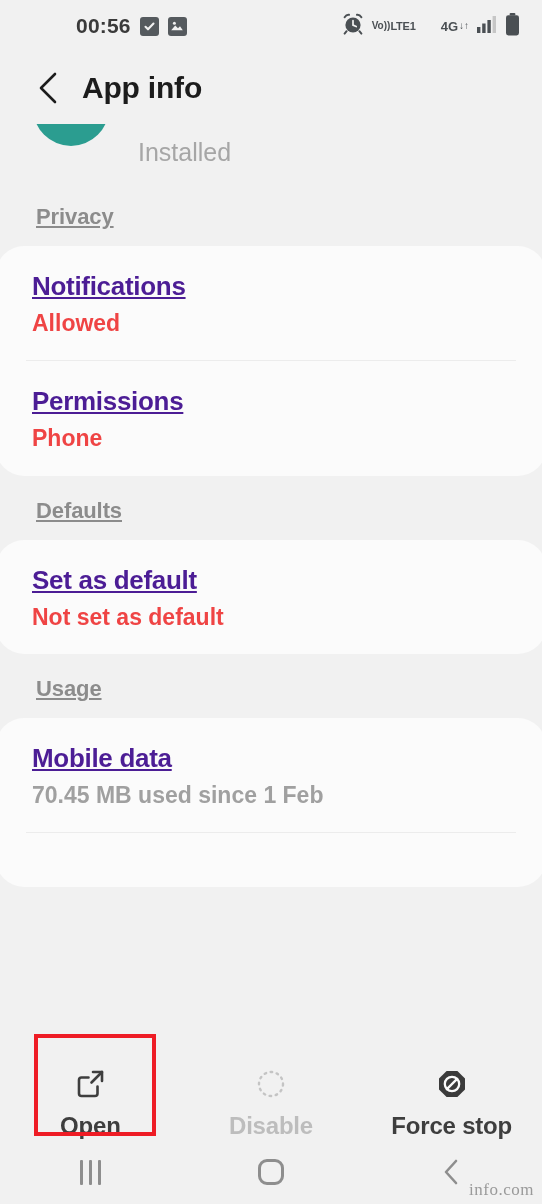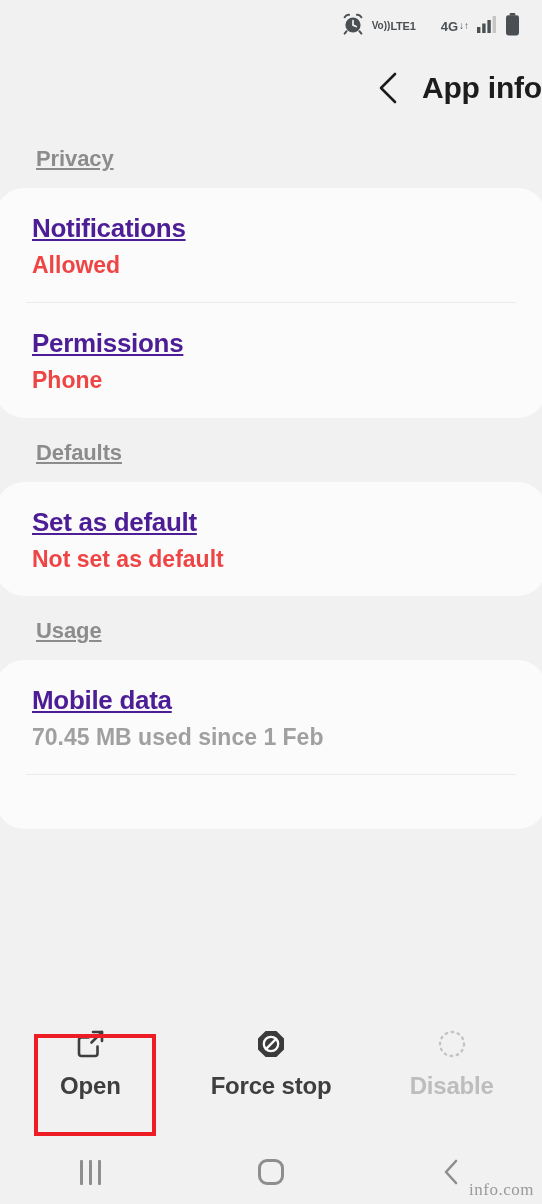--- a/index.html
+++ b/index.html
@@ -70,21 +70,20 @@
   .g4-label { font-size: 13px; font-weight: 700; margin-left: 18px; }
   .g4-arrows { font-size: 10px; font-weight: 700; line-height: 1; }
 
   
   .app-bar {
     height: 72px;
     display: flex;
     align-items: center;
     padding-left: 32px;
     background: #f1f1f1;
-    justify-content: flex-end;
   }
   .back-chevron {
     width: 34px;
     height: 34px;
     display: flex;
     align-items: center;
     justify-content: center;
     margin-right: 16px;
   }
   .app-bar-title {
@@ -180,21 +179,21 @@
     background: #f1f1f1;
     display: flex;
     align-items: center;
   }
   .action-btn {
     flex: 1;
     height: 116px;
     display: flex;
     flex-direction: column;
     align-items: center;
-    justify-content: flex-start;
+    justify-content: flex-end;
     gap: 8px;
     position: relative;
   }
   .action-icon {
     height: 40px;
     display: flex;
     align-items: center;
     justify-content: center;
   }
   .action-label {
@@ -257,20 +256,34 @@
     font-size: 17px;
     color: #9a9a9a;
     font-family: "Liberation Serif", serif;
     letter-spacing: 0.5px;
   }
 </style>
 </head>
 <body>
 
 <div class="status-bar">
+  <div class="status-left">
+    <span class="status-clock">00:56</span>
+    <span class="sq-icon">
+      <svg width="13" height="13" viewBox="0 0 13 13">
+          <path d="M2.5 6.8 L5 9.3 L10.5 3.6" stroke="#f1f1f1" stroke-width="2.1" fill="none" stroke-linecap="round" stroke-linejoin="round"></path>
+        </svg>
+    </span>
+    <span class="sq-icon">
+      <svg width="14" height="14" viewBox="0 0 14 14">
+        <circle cx="4.4" cy="4.2" r="1.5" fill="#f1f1f1"></circle>
+        <path d="M1.2 11.2 L5.2 6.4 L8 9.3 L10 7.2 L12.8 11.2 Z" fill="#f1f1f1"></path>
+      </svg>
+    </span>
+  </div>
 
   <div class="status-right">
     <span>
       <svg width="24" height="24" viewBox="0 0 24 24">
         <path d="M3.6 5.2 C4.8 3.4 6.6 2.6 8 2.8" stroke="#4a4f53" stroke-width="2" fill="none" stroke-linecap="round"></path>
         <path d="M20.4 5.2 C19.2 3.4 17.4 2.6 16 2.8" stroke="#4a4f53" stroke-width="2" fill="none" stroke-linecap="round"></path>
         <circle cx="12" cy="13" r="7.6" fill="#4a4f53"></circle>
         <path d="M12 8.6 L12 13.1 L15.2 14.6" stroke="#f1f1f1" stroke-width="1.7" fill="none" stroke-linecap="round"></path>
         <path d="M5.6 19.2 L3.6 21.6" stroke="#4a4f53" stroke-width="2" stroke-linecap="round"></path>
         <path d="M18.4 19.2 L20.4 21.6" stroke="#4a4f53" stroke-width="2" stroke-linecap="round"></path>
@@ -309,20 +322,24 @@
   <span class="back-chevron">
     <svg width="26" height="34" viewBox="0 0 26 34">
         <path d="M19 3 L5 17 L19 31" stroke="#1c1c1c" stroke-width="2.6" fill="none" stroke-linecap="round" stroke-linejoin="round"></path>
       </svg>
   </span>
   <span class="app-bar-title">App info</span>
 </div>
 
 <div class="content">
 
+  <div class="clipped-row">
+    <span class="app-icon-sliver"></span>
+    <span class="clipped-label">Installed</span>
+  </div>
 
   <div class="section-header">Privacy</div>
   <div class="card">
     <div class="pref-row">
       <div class="pref-title">Notifications</div>
       <div class="pref-sub link">Allowed</div>
     </div>
     <div class="divider"></div>
     <div class="pref-row">
       <div class="pref-title">Permissions</div>
@@ -356,38 +373,38 @@
     <span class="action-icon">
       <svg width="34" height="34" viewBox="0 0 34 34">
         <path d="M20 5 H29 V14" stroke="#3e3e3e" stroke-width="2.6" fill="none" stroke-linecap="round" stroke-linejoin="round"></path>
         <path d="M29 5 L18.5 15.5" stroke="#3e3e3e" stroke-width="2.6" fill="none" stroke-linecap="round"></path>
         <path d="M24.5 19.5 V26.5 A2.5 2.5 0 0 1 22 29 H8.5 A2.5 2.5 0 0 1 6 26.5 V13 A2.5 2.5 0 0 1 8.5 10.5 H15.5" stroke="#3e3e3e" stroke-width="2.6" fill="none" stroke-linecap="round" stroke-linejoin="round"></path>
       </svg>
     </span>
     <span class="action-label">Open</span>
   </div>
 
+  <div class="action-btn disabled">
+    <span class="action-icon">
+      <svg width="34" height="34" viewBox="0 0 34 34">
+        <circle cx="17" cy="17" r="12" stroke="#c4c4c4" stroke-width="2.4" fill="none" stroke-dasharray="1.6 4.6" stroke-linecap="round"></circle>
+      </svg>
+    </span>
+    <span class="action-label">Disable</span>
+  </div>
+
   <div class="action-btn">
     <span class="action-icon">
       <svg width="34" height="34" viewBox="0 0 34 34">
         <path d="M11.6 4 H22.4 L30 11.6 V22.4 L22.4 30 H11.6 L4 22.4 V11.6 Z" fill="#3b3b3b"></path>
         <circle cx="17" cy="17" r="7.2" fill="none" stroke="#fbfbfb" stroke-width="2.3"></circle>
         <path d="M11.9 22.1 L22.1 11.9" stroke="#fbfbfb" stroke-width="2.3" stroke-linecap="round"></path>
       </svg>
     </span>
     <span class="action-label">Force stop</span>
-  </div>
-
-  <div class="action-btn disabled">
-    <span class="action-icon">
-      <svg width="34" height="34" viewBox="0 0 34 34">
-        <circle cx="17" cy="17" r="12" stroke="#c4c4c4" stroke-width="2.4" fill="none" stroke-dasharray="1.6 4.6" stroke-linecap="round"></circle>
-      </svg>
-    </span>
-    <span class="action-label">Disable</span>
   </div>
 
 </div>
 
 <div class="highlight-box"></div>
 
 <div class="nav-bar">
   <div class="nav-btn">
     <span class="recents-glyph">
         <i></i>

